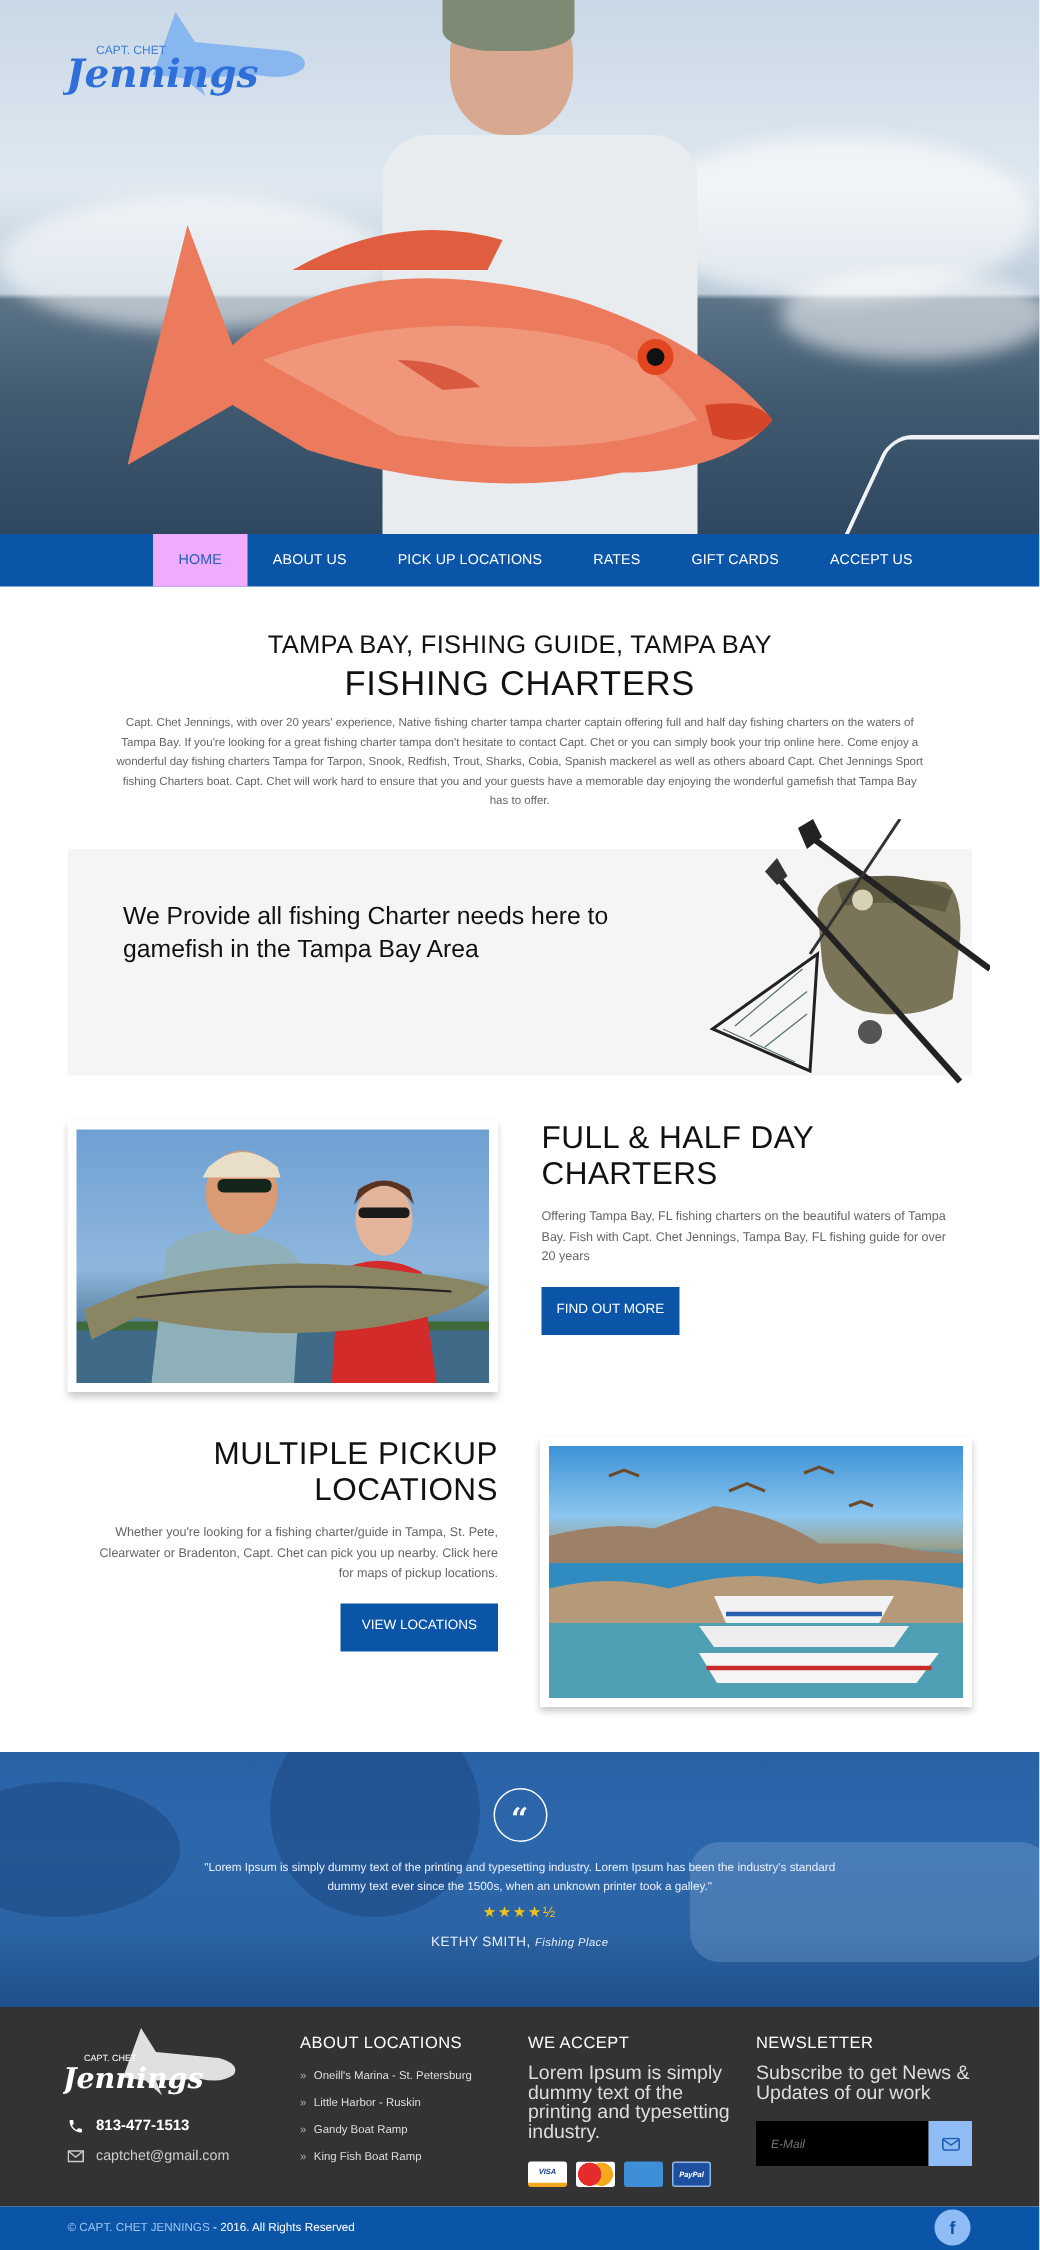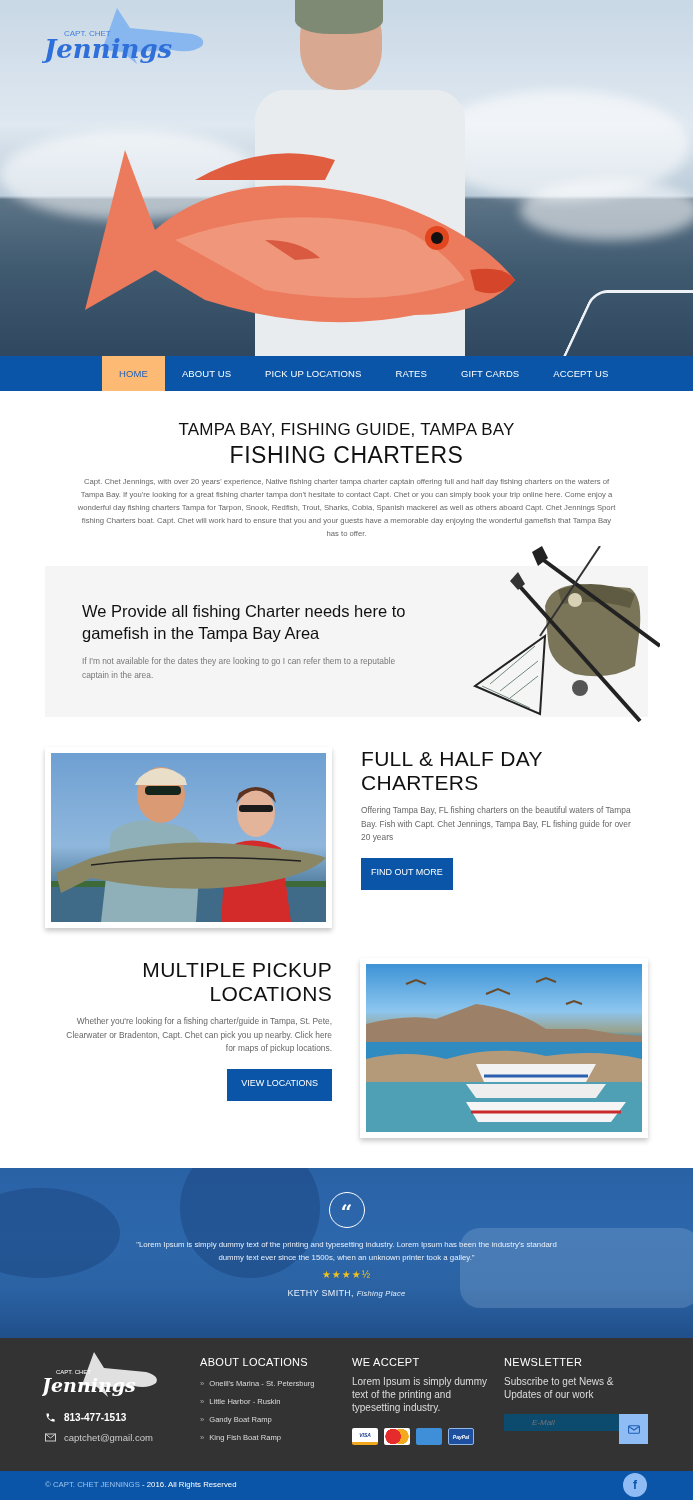--- a/index.html
+++ b/index.html
@@ -12,21 +12,21 @@
 .shirt{position:absolute;left:255px;top:90px;width:210px;height:266px;border-radius:30px 30px 0 0;background:#e9ecef}
 .fish{position:absolute;left:85px;top:140px;width:430px;height:200px}
 .rail{position:absolute;right:0;top:290px;width:130px;height:66px;border:3px solid #eef2f5;border-right:none;border-bottom:none;border-radius:14px 0 0 0;transform:skewX(-25deg);transform-origin:bottom}
 .logo{position:absolute;left:42px;top:6px;width:170px;height:60px}
 .call{position:absolute;left:499px;top:14px;display:flex;align-items:center}
 .call .ic{width:30px;height:30px;border-radius:50%;background:#1c5fd3;display:flex;align-items:center;justify-content:center;margin-right:8px}
 .call .t1{font-size:10px;color:#223;line-height:12px}
 .call .t2{font-size:15px;color:#1c5fd3;line-height:17px}
 .nav{position:absolute;left:0;top:356px;width:693px;height:35px;background:#0a55a7;display:flex;padding-left:102px}
 .nav a{display:block;height:35px;line-height:35px;font-size:9.5px;color:#fff;text-decoration:none;padding:0 17px;letter-spacing:.1px}
-.nav a.active{background:#fdba74;color:#1f5fb5}
+.nav a.active{background:#f0abfc;color:#1f5fb5}
 .intro{position:absolute;left:0;top:420px;width:693px;text-align:center}
 .intro .sub{font-size:17px;color:#111;letter-spacing:.2px}
 .intro h1{font-size:23px;font-weight:normal;color:#111;letter-spacing:.5px;margin-top:2px}
 .intro p{font-size:7.7px;color:#666;line-height:13px;width:540px;margin:6px auto 0}
 .provide{position:absolute;left:45px;top:566px;width:603px;height:151px;background:#f5f5f5}
 .provide h2{position:absolute;left:37px;top:34px;font-size:16.5px;font-weight:normal;color:#111;line-height:22px;width:370px}
 .provide p{position:absolute;left:37px;top:88px;font-size:8.4px;color:#777;line-height:14px;width:320px}
 .gear{position:absolute;left:425px;top:-20px;width:190px;height:180px}
 .photo{position:absolute;background:#fff;box-shadow:0 3px 5px rgba(0,0,0,.22);padding:6px}
 .photo .img{width:100%;height:100%}
@@ -47,26 +47,26 @@
 .footer{position:absolute;left:0;top:1338px;width:693px;height:133px;background:#333}
 .flogo{position:absolute;left:42px;top:14px;width:120px;height:46px}
 .fphone{position:absolute;left:45px;top:74px;display:flex;align-items:center;color:#fff;font-size:10px;font-weight:bold}
 .femail{position:absolute;left:45px;top:94px;display:flex;align-items:center;color:#ccc;font-size:9.5px}
 .fcol h4{font-size:11px;font-weight:normal;color:#fff;letter-spacing:.3px}
 .fcol1{position:absolute;left:200px;top:18px}
 .fcol1 li{list-style:none;font-size:7.6px;color:#ddd;line-height:18px}
 .fcol1 li span{color:#aaa;margin-right:5px}
 .fcol1 ul{margin-top:7px}
 .fcol2{position:absolute;left:352px;top:18px;width:145px}
-.fcol2 p,.fcol3 p{font-size:10px;color:#ddd;line-height:13px;margin-top:7px}
+.fcol2 p,.fcol3 p{font-size:13px;color:#ddd;line-height:13px;margin-top:7px}
 .cards{display:flex;gap:6px;margin-top:14px}
 .card{width:26px;height:17px;border-radius:2px;font-size:5px;font-weight:bold;display:flex;align-items:center;justify-content:center;font-style:italic}
 .fcol3{position:absolute;left:504px;top:18px;width:145px}
 .news{display:flex;margin-top:13px;width:144px;height:30px}
-.news input{width:115px;height:17px;border:none;padding-left:28px;font-size:8px;font-style:italic;color:#999;background:#0c4a6e;font-family:"Liberation Sans",sans-serif}
+.news input{width:115px;height:30px;border:none;padding-left:10px;font-size:8px;font-style:italic;color:#999;background:#000000;font-family:"Liberation Sans",sans-serif}
 .news .send{width:30px;height:30px;background:#8fbcf5;display:flex;align-items:center;justify-content:center}
 .bottom{position:absolute;left:0;top:1471px;width:693px;height:29px;background:#0a55a7}
 .bottom .copy{position:absolute;left:45px;top:9px;font-size:7.8px;color:#fff}
 .bottom .copy span{color:#9cc3ef}
 .fb{position:absolute;left:623px;top:2px;width:24px;height:24px;border-radius:50%;background:#8fbcf5;color:#0a55a7;font-size:12px;font-weight:bold;text-align:center;line-height:24px}
 </style>
 </head>
 <body>
 
 <div class="hero">
@@ -103,21 +103,20 @@
 </nav>
 
 <section class="intro">
   <div class="sub">TAMPA BAY, FISHING GUIDE, TAMPA BAY</div>
   <h1>FISHING CHARTERS</h1>
   <p>Capt. Chet Jennings, with over 20 years' experience, Native fishing charter tampa charter captain offering full and half day fishing charters on the waters of Tampa Bay. If you're looking for a great fishing charter tampa don't hesitate to contact Capt. Chet or you can simply book your trip online here. Come enjoy a wonderful day fishing charters Tampa for Tarpon, Snook, Redfish, Trout, Sharks, Cobia, Spanish mackerel as well as others aboard Capt. Chet Jennings Sport fishing Charters boat. Capt. Chet will work hard to ensure that you and your guests have a memorable day enjoying the wonderful gamefish that Tampa Bay has to offer.</p>
 </section>
 
 <section class="provide">
   <h2>We Provide all fishing Charter needs here to gamefish in the Tampa Bay Area</h2>
-  <p>If I'm not available for the dates they are looking to go I can refer them to a reputable captain in the area.</p>
   <svg class="gear" viewBox="0 0 190 180">
     <path d="M75 60 Q80 40 110 38 L160 42 Q172 50 170 80 L165 120 Q140 135 105 128 Q80 118 78 95 Z" fill="#7a7558"></path>
     <path d="M88 44 Q125 30 165 48 L160 62 Q125 52 92 58 Z" fill="#5f5b42"></path>
     <line x1="68" y1="10" x2="190" y2="100" stroke="#222" stroke-width="4"></line>
     <line x1="130" y1="0" x2="70" y2="90" stroke="#333" stroke-width="2"></line>
     <line x1="45" y1="35" x2="170" y2="175" stroke="#222" stroke-width="4"></line>
     <polygon points="62,6 72,0 78,12 68,20" fill="#222"></polygon>
     <polygon points="40,35 48,26 55,38 48,44" fill="#333"></polygon>
     <path d="M75 90 L5 140 L70 168 Z" fill="none" stroke="#222" stroke-width="2"></path>
     <path d="M20 138 L65 100 M30 145 L68 115 M40 152 L68 130 M12 140 L60 162" stroke="#4f6f5a" stroke-width=".8"></path>

